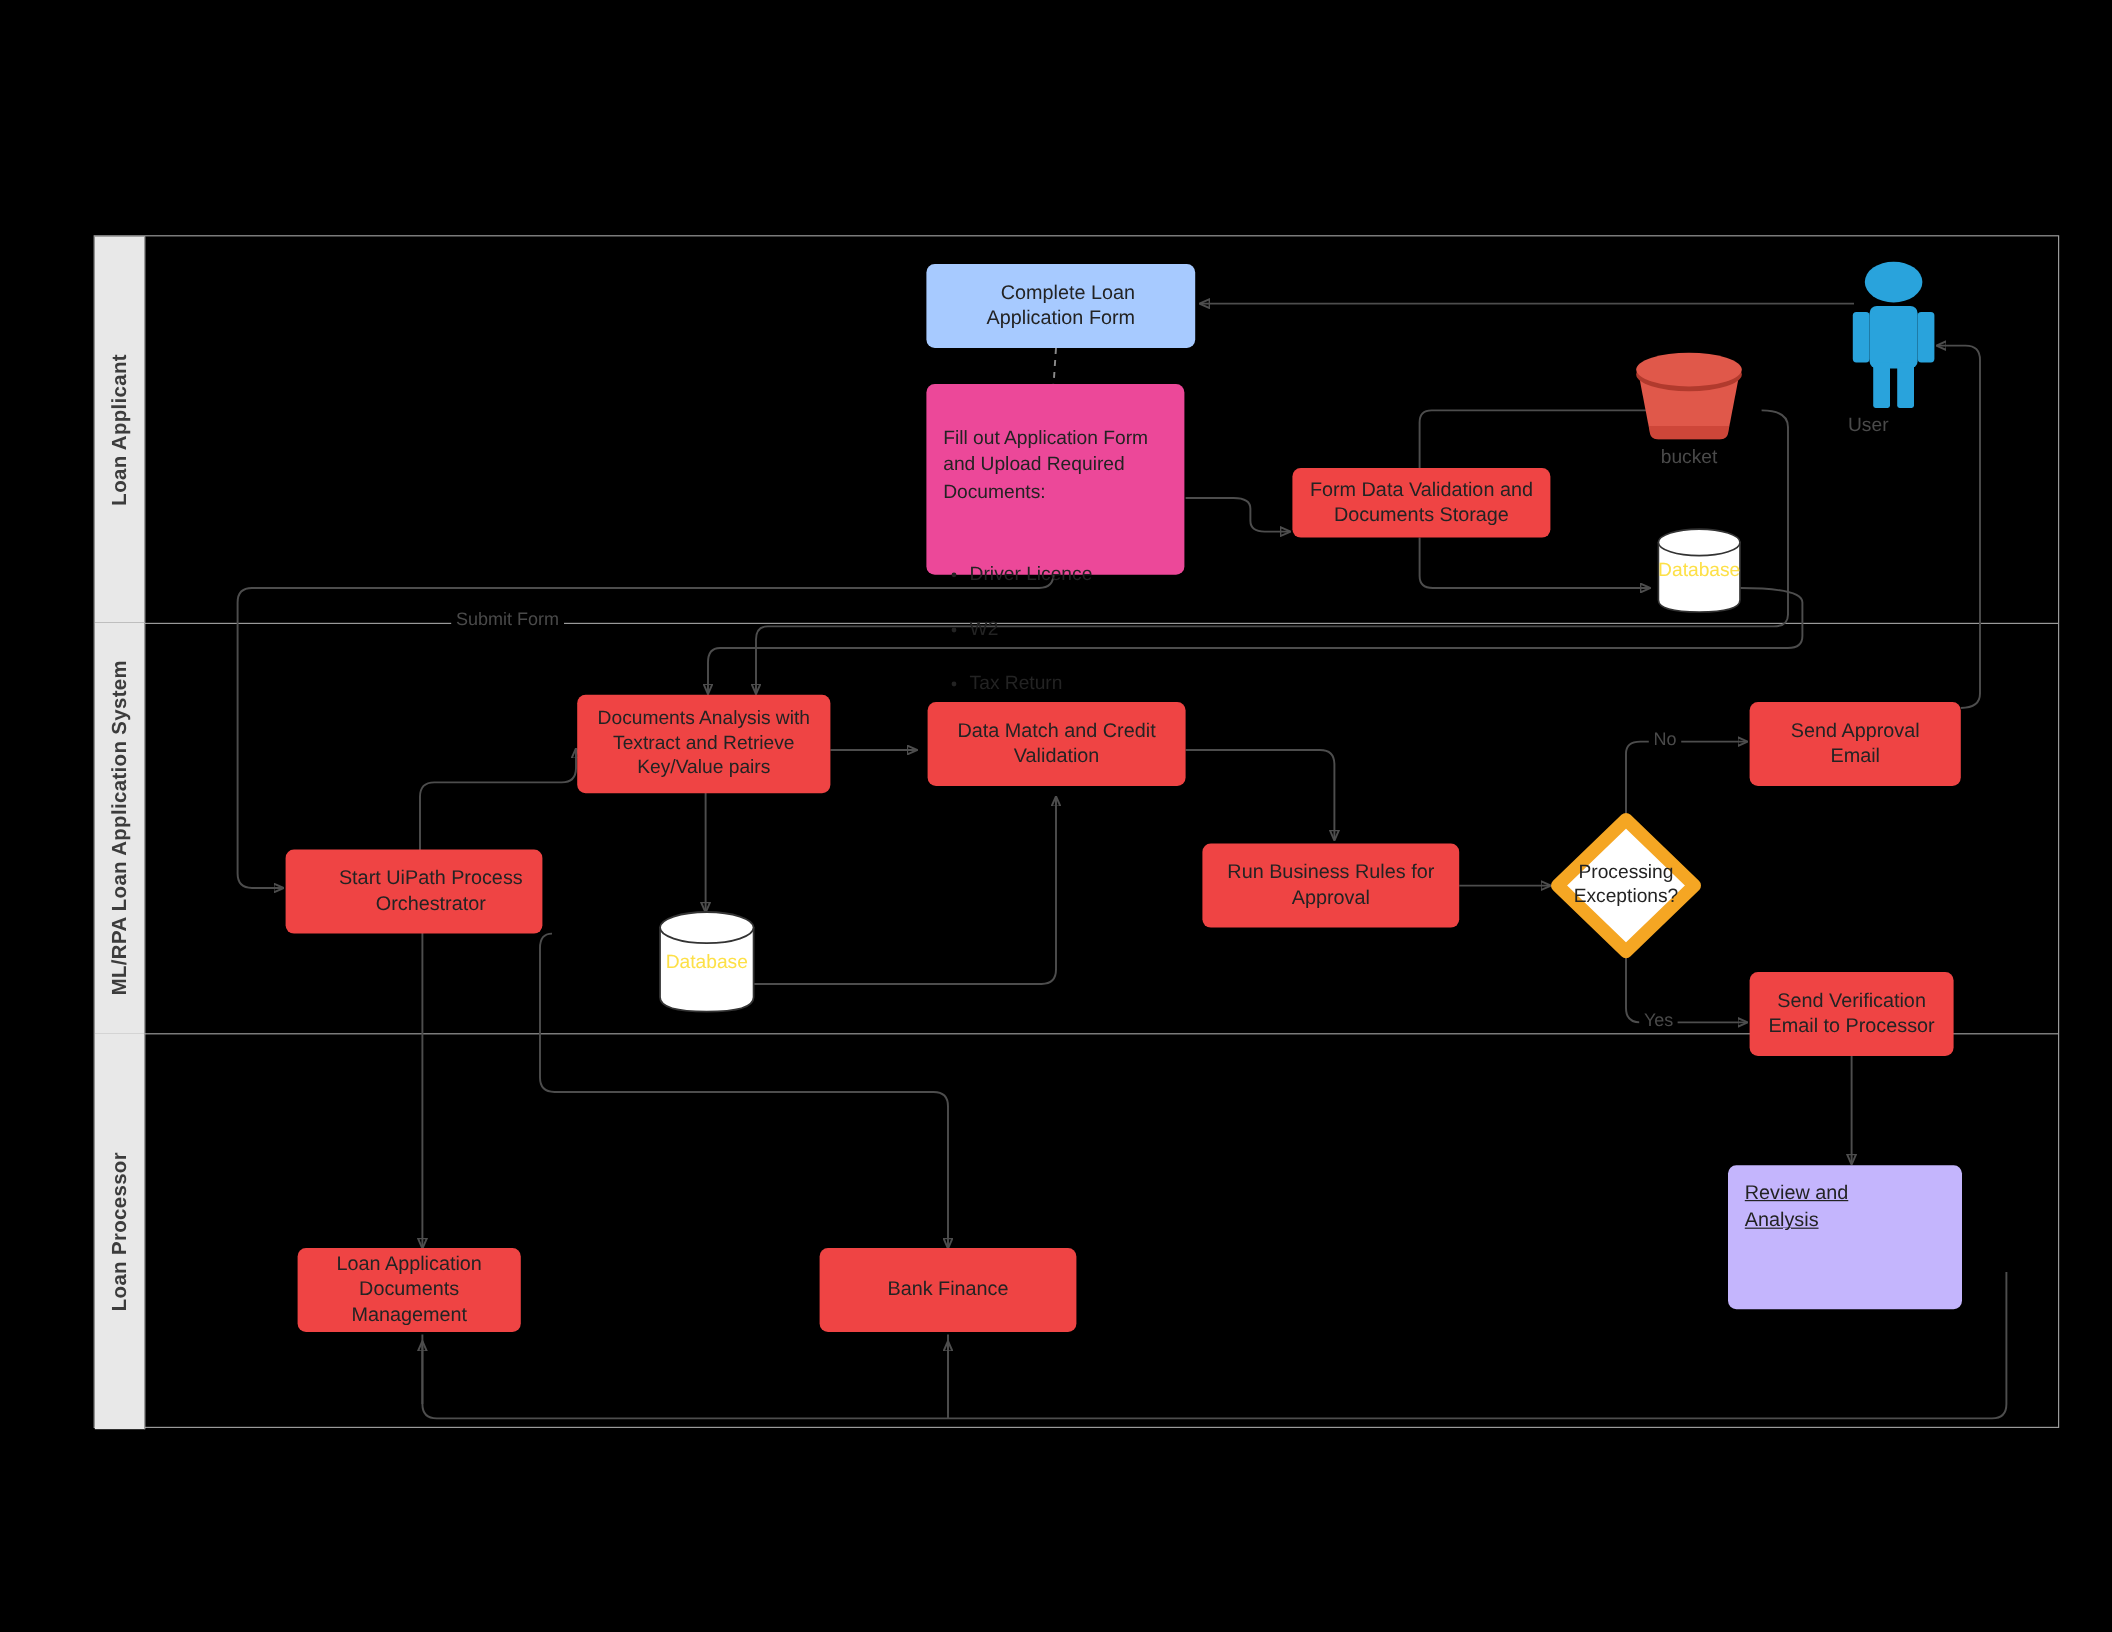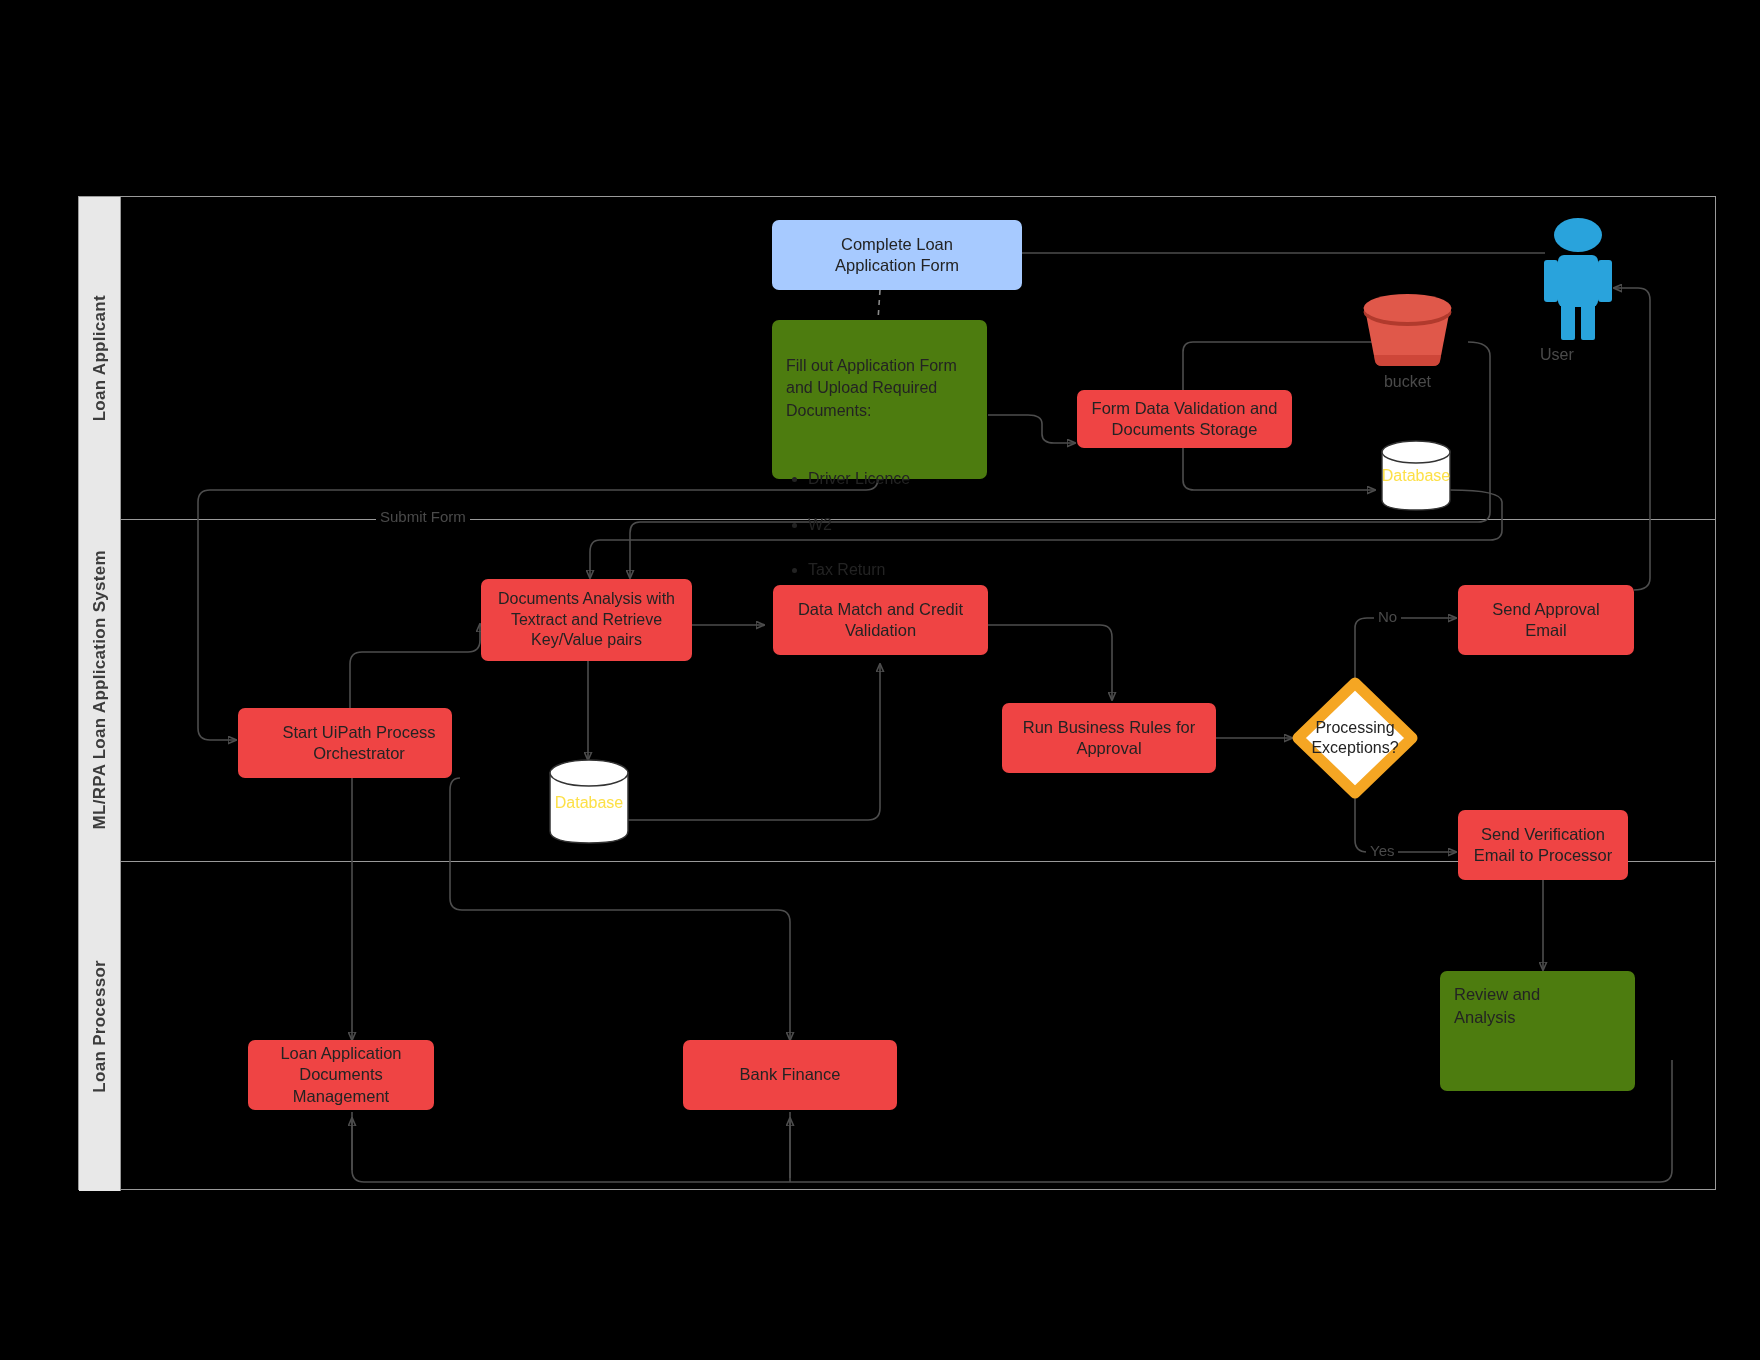--- a/index.html
+++ b/index.html
@@ -55,22 +55,22 @@
     text-align:center;
     border-radius:7px;
     font-size:16.5px;
     line-height:1.28;
     color:#232323;
     padding:4px 8px;
     white-space:pre-line;
   }
   .teal{background:#ef4444;}
   .blue{background:#a7caff;}
-  .lightblue{background:#4d7c0f;}
-  .cream{background:#4d7c0f;}
+  .lightblue{background:#ec4899;}
+  .cream{background:#c4b5fd;text-decoration:underline;}
 
   .note{
     text-align:left;
     align-items:flex-start;
     justify-content:flex-start;
     padding:12px 14px;
     line-height:1.42;
   }
   .note .bullets{margin:0;padding-left:22px;}
   .note .bullets li{margin:0;}
@@ -197,21 +197,21 @@
     <path d="M460,778 Q450,778 450,790 L450,898 Q450,910 462,910 L778,910 Q790,910 790,922 L790,1040" marker-end="url(#ah)"></path>
 
     <path d="M352,1112 L352,1170 Q352,1182 364,1182 L1660,1182"></path>
     <path d="M790,1112 L790,1182"></path>
     <path d="M352,1170 L352,1118" marker-end="url(#ah)"></path>
     <path d="M790,1178 L790,1118" marker-end="url(#ah)"></path>
 
     <path d="M1660,1182 Q1672,1182 1672,1170 L1672,1060"></path>
   </svg>
 
-  <div class="node blue" style="left:772px;top:220px;width:250px;height:70px;">Complete Loan
+  <div class="node blue" style="left:772px;top:220px;width:224px;height:70px;text-align:right;">Complete Loan
 Application Form</div>
 
   <div class="node lightblue note" style="left:772px;top:320px;width:215px;height:159px;font-size:16px;">
     <div style="width:100%;">
       <div>Fill out Application Form and Upload Required Documents:</div>
       <ul class="bullets">
         <li>Driver Licence</li>
         <li>W2</li>
         <li>Tax Return</li>
       </ul>

